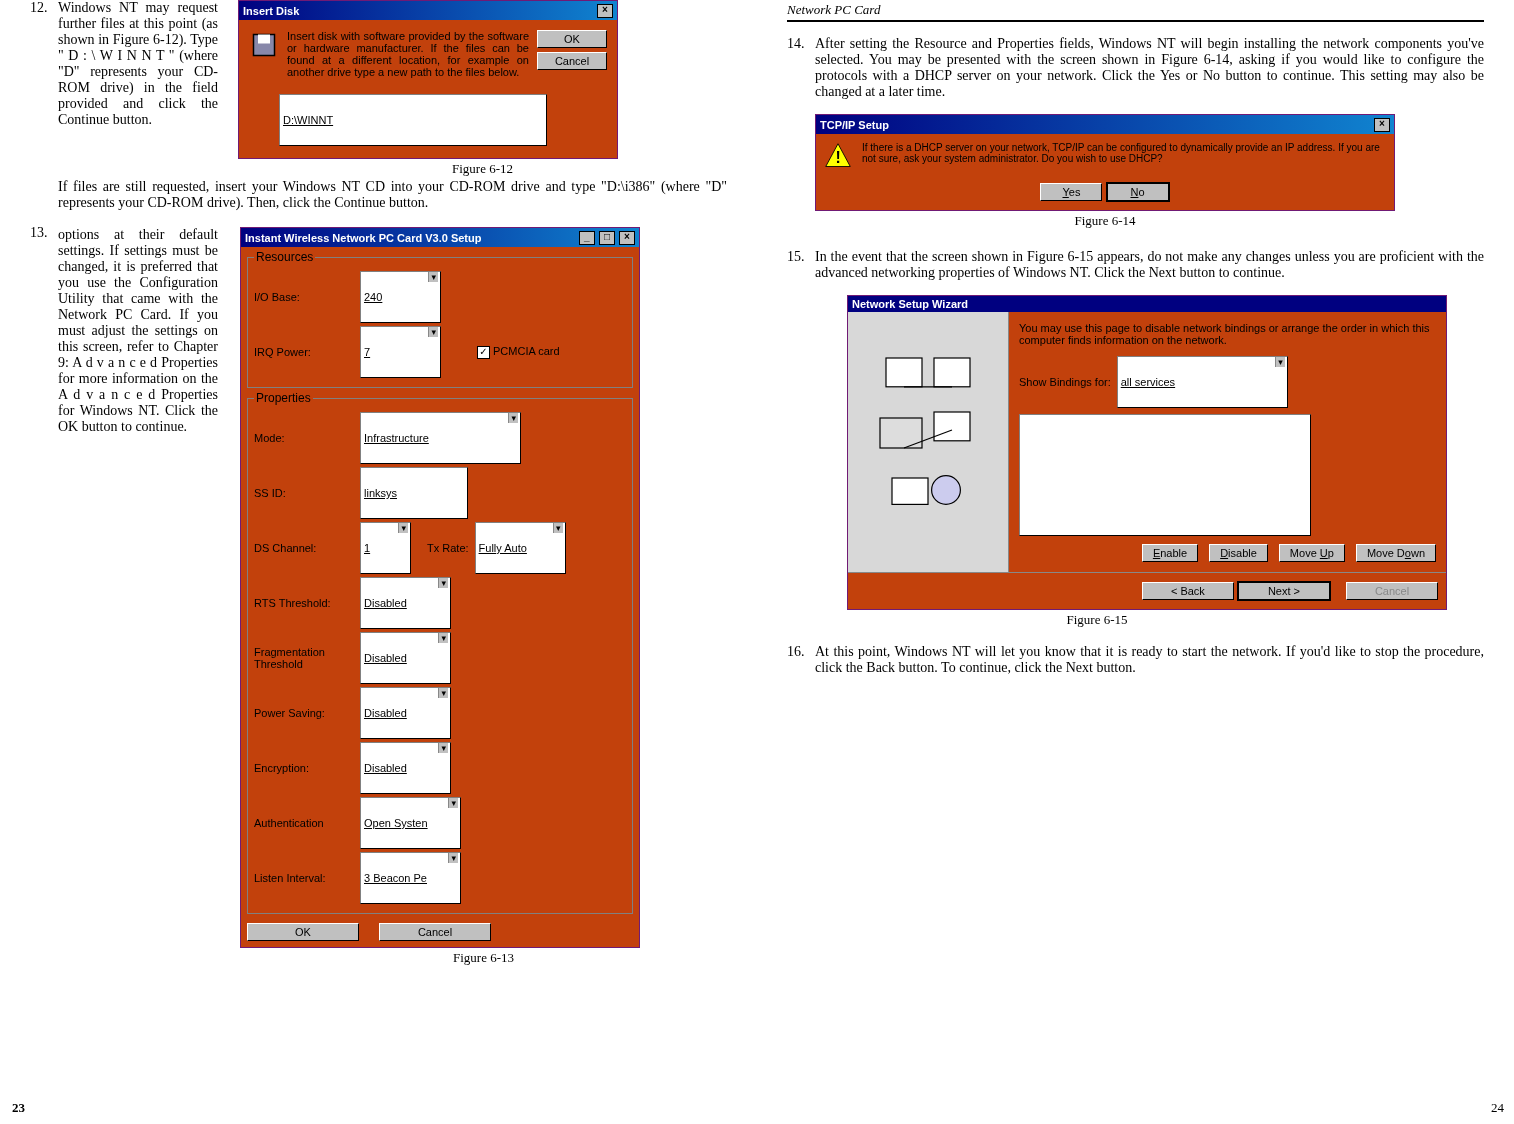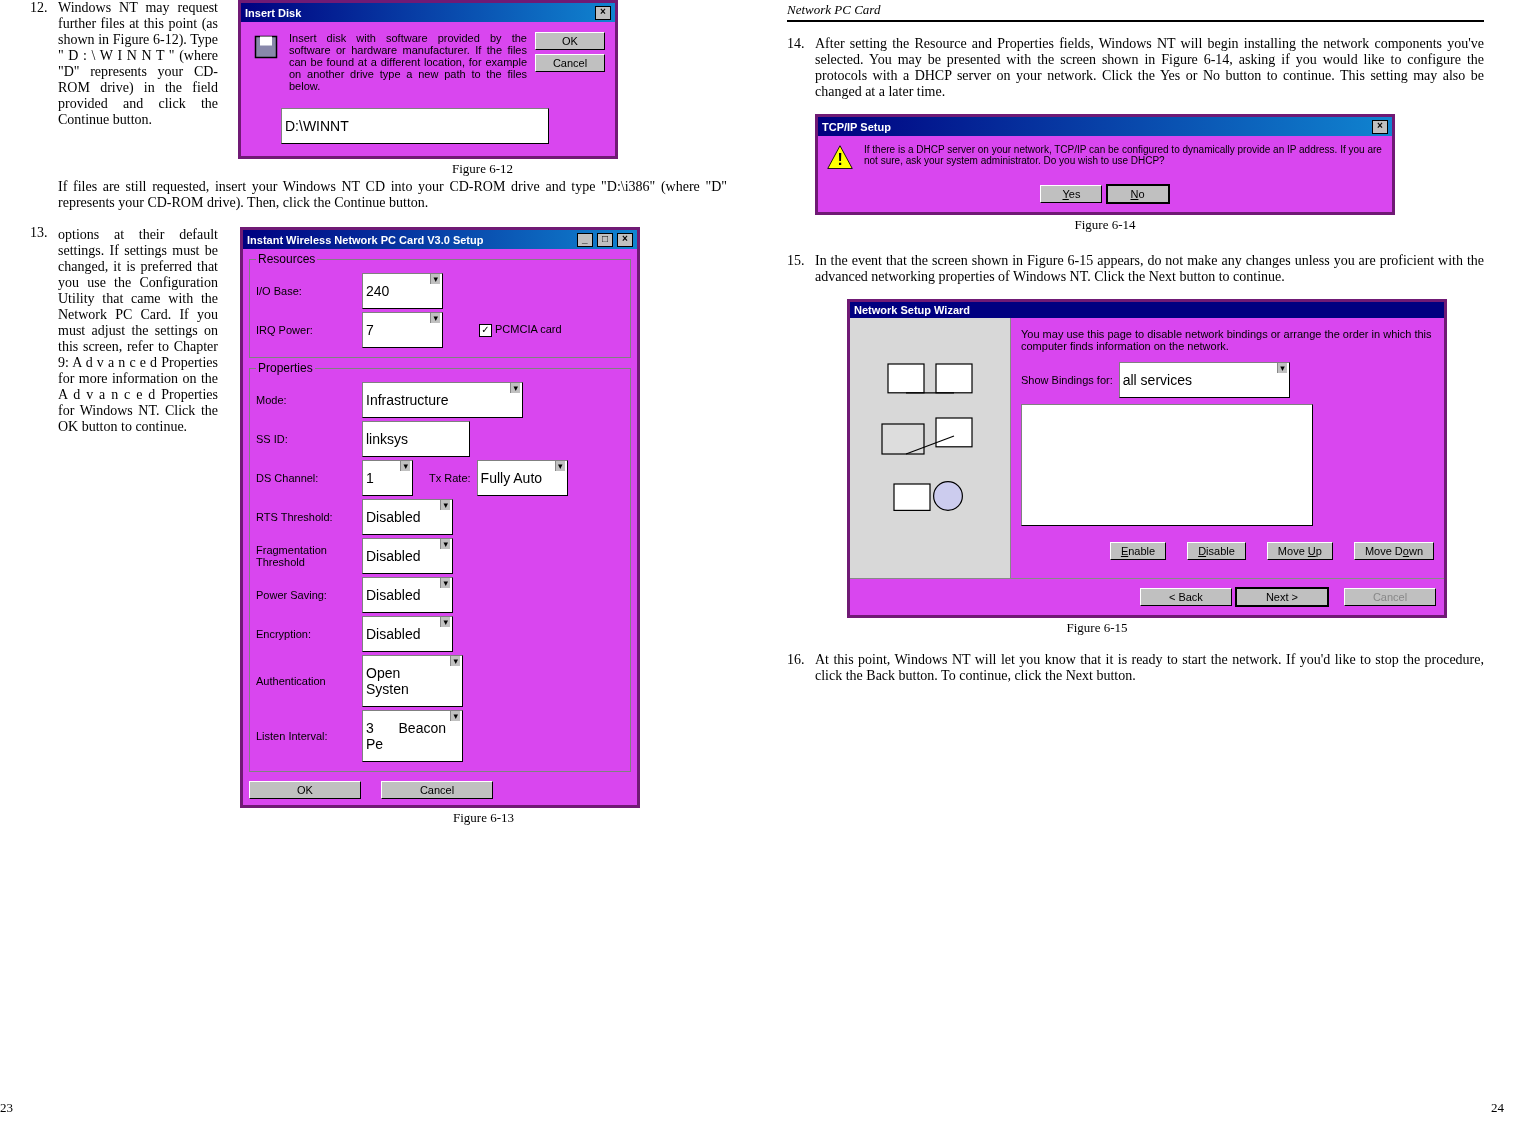--- a/index.html
+++ b/index.html
@@ -51,27 +51,27 @@
   .fig-caption {
     text-align: center;
     font-size: 13px;
     margin-top: 2px;
   }
   .page-num {
     position: absolute;
     bottom: 8px;
     font-size: 13px;
   }
-  .page-num.left { left: 0; }
+  .page-num.left { left: 12px; font-weight: bold; }
   .page-num.right { right: 10px; }
 
   
   .win {
-    border: 3px solid #701a75;
-    background: #d946ef;
+    border: 1px solid #701a75;
+    background: #c2410c;
     box-sizing: border-box;
     font-family: "Tahoma", sans-serif;
     font-size: 11px;
   }
   .titlebar {
     background: linear-gradient(to right, #000080, #1084d0);
     color: #fff;
     padding: 2px 4px;
     display: flex;
     justify-content: space-between;
@@ -101,23 +101,24 @@
     display: inline-block;
     text-align: center;
     cursor: pointer;
   }
   .btn.disabled { color: #888; }
   .field {
     background: #fff;
     border: 1px solid #000;
     border-top-color: #808080;
     border-left-color: #808080;
-    padding: 9px 3px;
-    font-size: 14px;
-    display: inline-block;
+    padding: 19px 3px;
+    font-size: 11px;
+    display: inline-block;
+    text-decoration: underline;
   }
   .drop {
     position: relative;
     padding-right: 16px;
   }
   .drop::after {
     content: "▾";
     position: absolute;
     right: 2px;
     top: 0;
@@ -355,21 +356,21 @@
             <line x1="30" y1="85" x2="70" y2="70" stroke="#000"></line>
           </svg>
         </div>
         <div style="flex:1; padding:10px;">
           <div>You may use this page to disable network bindings or arrange the order in which this computer finds information on the network.</div>
           <div class="row" style="margin-top:10px;">
             <span>Show Bindings for:</span>
             <span class="field drop" style="width:150px;">all services</span>
           </div>
           <div class="listbox" style="margin-top:6px;"></div>
-          <div style="margin-top:16px; display:flex; gap:21px; justify-content:flex-end;">
+          <div style="margin-top:8px; display:flex; gap:11px; justify-content:flex-end;">
             <span class="btn"><u>E</u>nable</span>
             <span class="btn"><u>D</u>isable</span>
             <span class="btn">Move <u>U</u>p</span>
             <span class="btn">Move D<u>o</u>wn</span>
           </div>
         </div>
       </div>
       <div style="border-top:1px solid #888; padding:8px; text-align:right;">
         <span class="btn" style="width:70px;">&lt; Back</span>
         <span class="btn" style="width:70px; border:2px solid #000;">Next &gt;</span>

